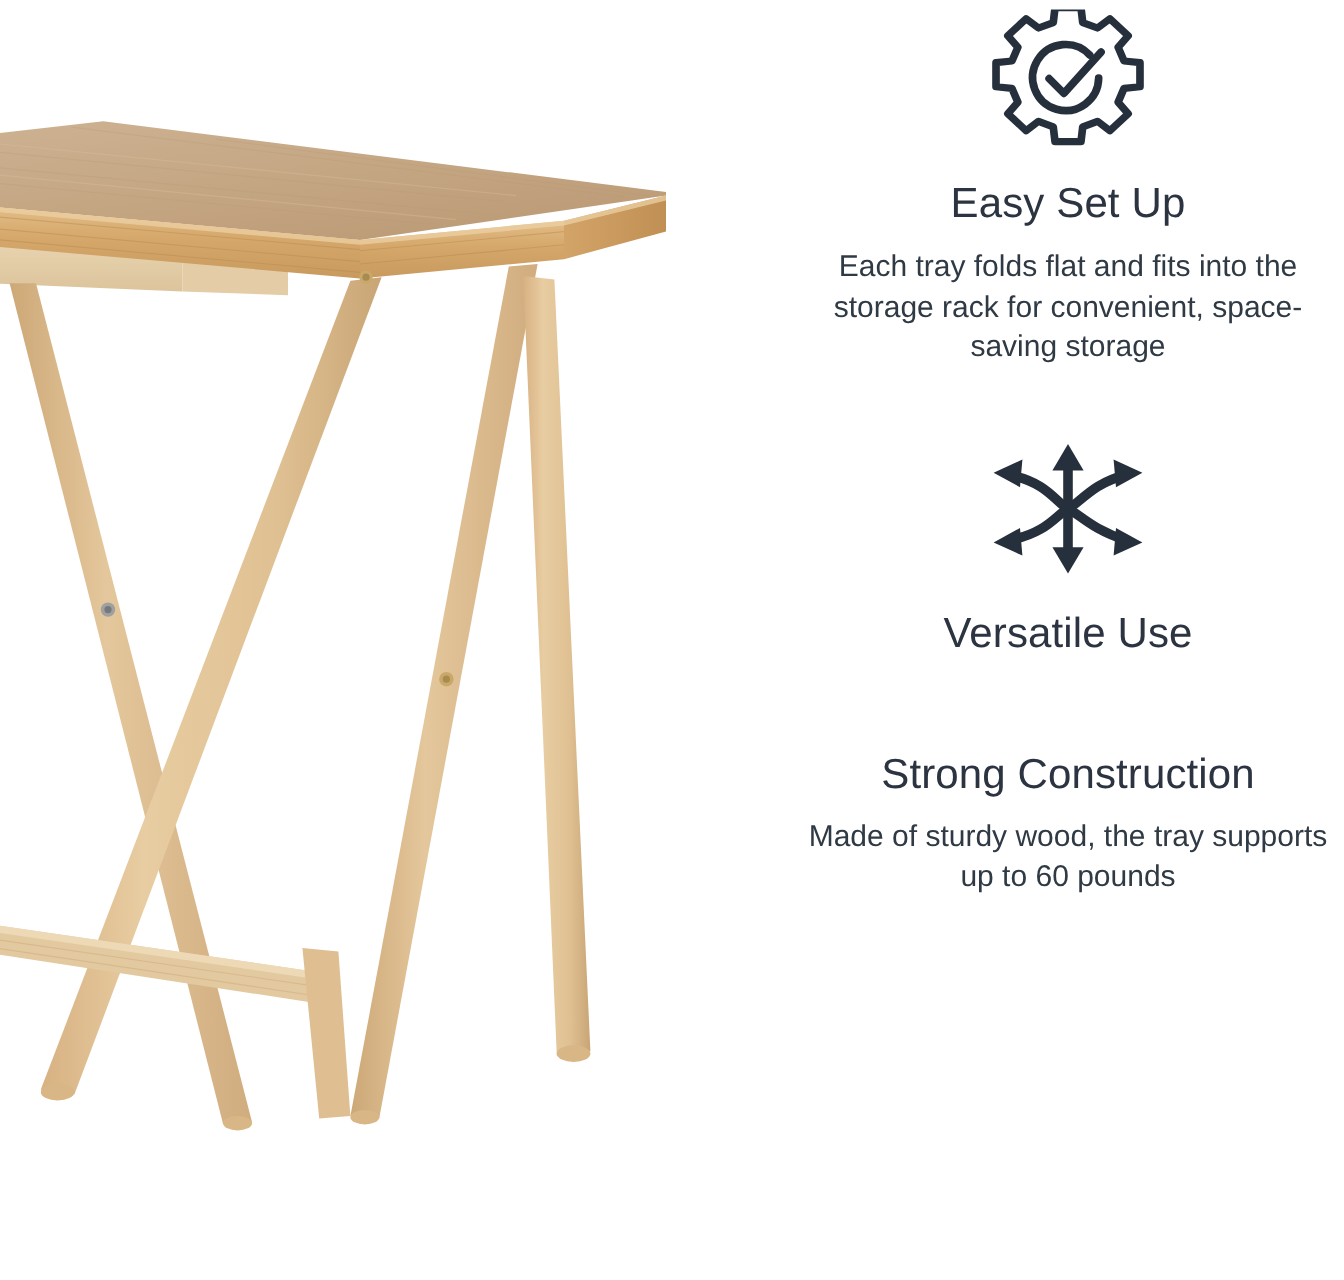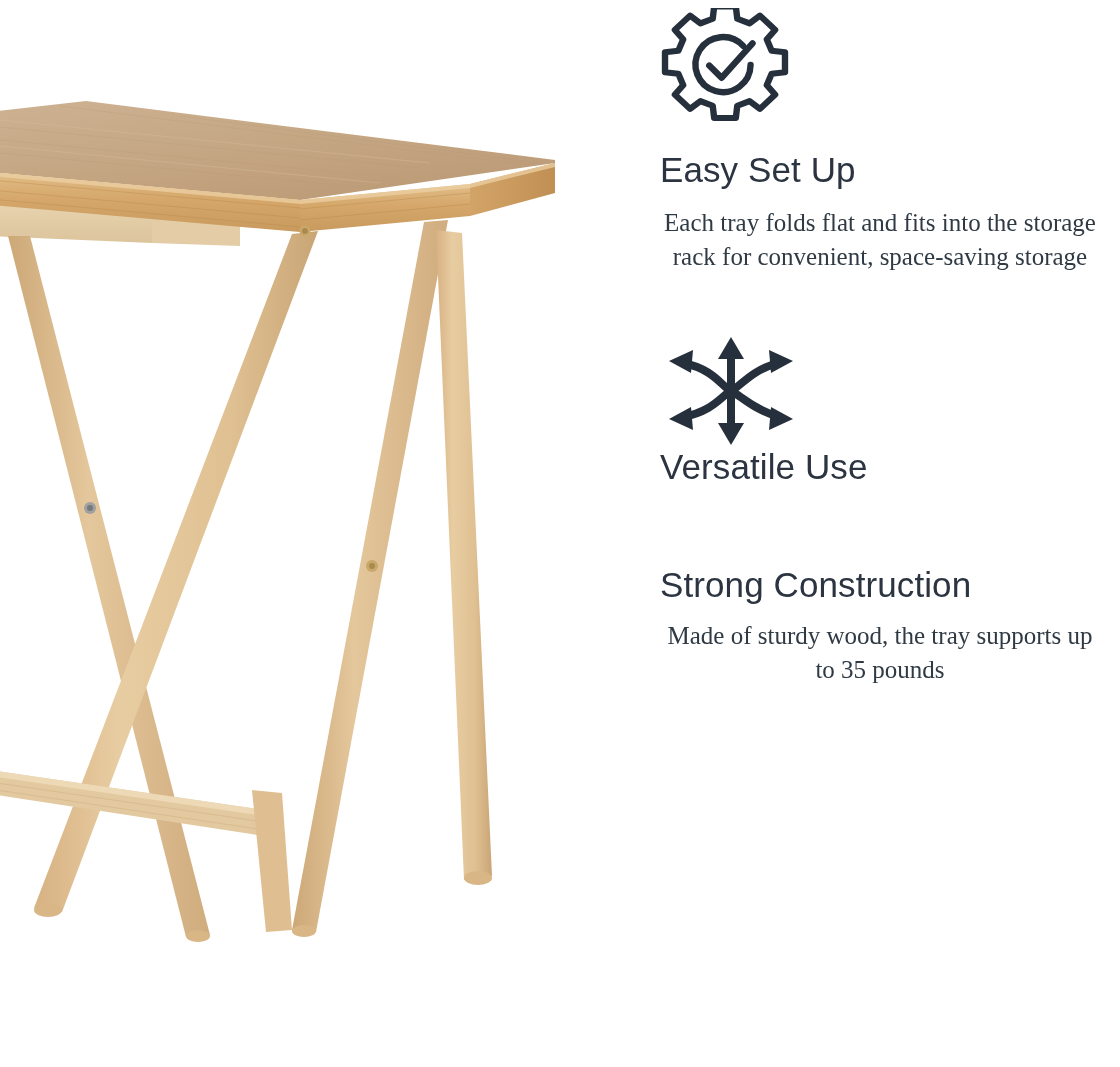--- a/index.html
+++ b/index.html
@@ -39,21 +39,21 @@
     width: 460px;
     height: 1067px;
     display: flex;
     flex-direction: column;
     align-items: center;
   }
   .feature-block {
     width: 460px;
     display: flex;
     flex-direction: column;
-    align-items: flex-start;
+    align-items: center;
     text-align: center;
   }
   .feature-icon {
     display: flex;
     align-items: center;
     justify-content: center;
   }
   .feature-title {
     font-size: 35px;
     font-weight: 400;
@@ -61,32 +61,31 @@
     letter-spacing: 0.1px;
     line-height: 1.15;
     white-space: nowrap;
   }
   .feature-desc {
     font-size: 25px;
     font-weight: 400;
     color: #2f3a44;
     line-height: 1.33;
     width: 440px;
-    font-family: Liberation Serif, serif;
   }
 
   
   #block-easy-set-up   { margin-top: 8px; }
   #block-easy-set-up .feature-icon   { height: 118px; }
   #block-easy-set-up .feature-title  { margin-top: 24px; }
   #block-easy-set-up .feature-desc   { margin-top: 16px; }
 
   #block-versatile-use { margin-top: 62px; }
   #block-versatile-use .feature-icon  { height: 112px; }
-  #block-versatile-use .feature-title { }
+  #block-versatile-use .feature-title { margin-top: 28px; }
   #block-versatile-use .feature-desc  { margin-top: 16px; }
 
   #block-strong-construction { margin-top: 70px; }
   #block-strong-construction .feature-icon  { height: 112px; }
   #block-strong-construction .feature-title { margin-top: 8px; }
   #block-strong-construction .feature-desc  { margin-top: 14px; }
 
   .weight-number {
     font-family: "Liberation Sans", sans-serif;
     font-size: 40px;
@@ -258,17 +257,17 @@
 
             <path d="M 133 84 L 111 72 L 109 95 Z"></path>
           </g>
         </svg>
       </div>
       <div class="feature-title">Versatile Use</div>
     </div>
 
     <div class="feature-block" id="block-strong-construction">
       <div class="feature-title">Strong Construction</div>
-      <div class="feature-desc">Made of sturdy wood, the tray supports up to 35 pounds</div>
+      <div class="feature-desc">Made of sturdy wood, the tray supports up to 60 pounds</div>
     </div>
 
   </div>
 </div>
 
 </body></html>

